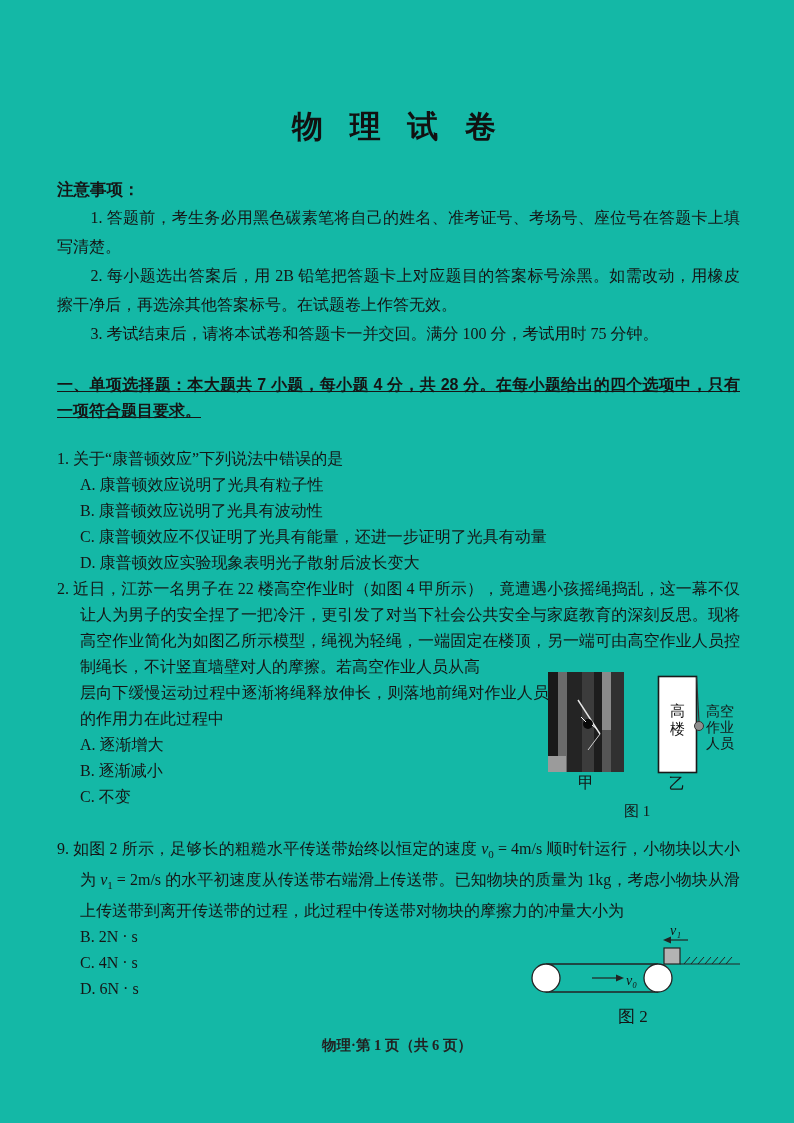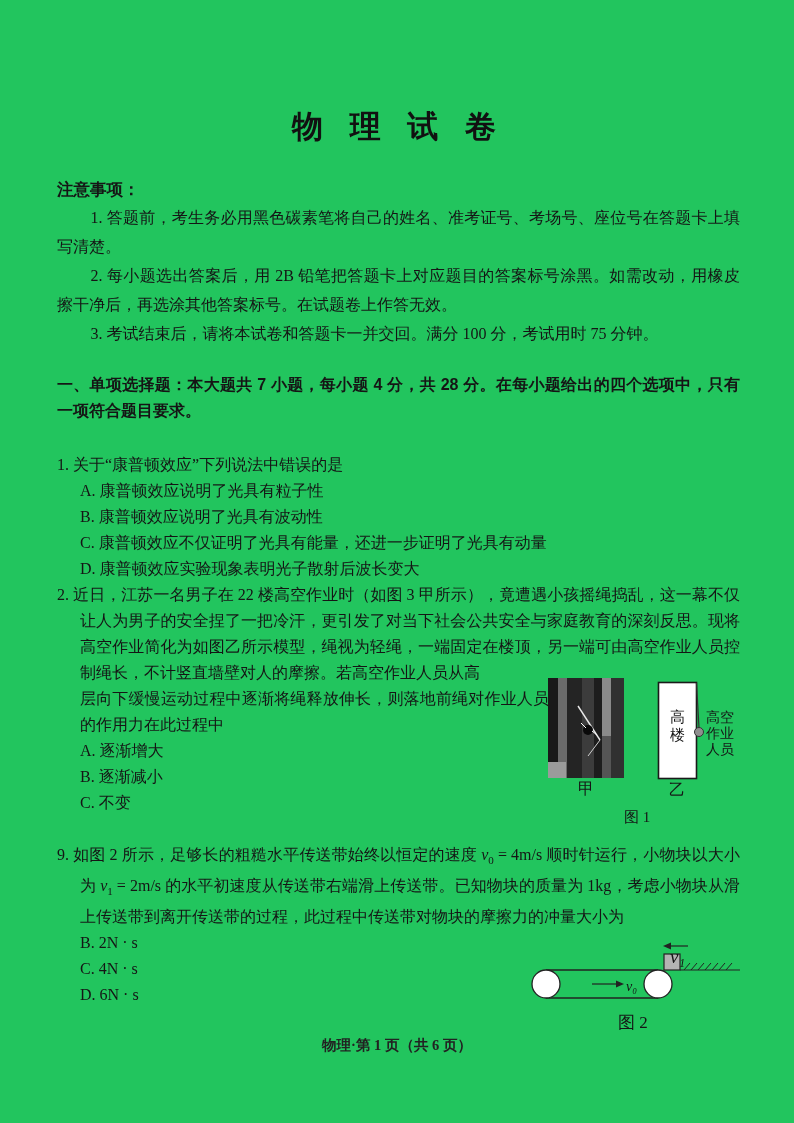--- a/index.html
+++ b/index.html
@@ -1,39 +1,40 @@
 <!DOCTYPE html>
 <html><head>
 <meta charset="utf-8">
 <style>
   * { margin:0; padding:0; box-sizing:border-box; }
   html,body { background:#e8e8e8; }
   .page {
     position:relative; width:794px; height:1123px; margin:0 auto;
-    background:#22c55e; color:#151515; overflow:hidden;
+    background:#14b8a6; color:#151515; overflow:hidden;
     font-family:"Liberation Serif","DejaVu Serif",serif;
     font-size:16px; line-height:26px;
   }
   .content { padding:104px 54px 0 57px; }
   .doc-title {
     text-align:center; font-family:"Liberation Sans","DejaVu Sans",sans-serif;
     font-weight:700; font-size:31px; line-height:46px; letter-spacing:9px;
     margin-bottom:26px; color:#111;
   }
   .notice-heading {
     font-family:"Liberation Sans","DejaVu Sans",sans-serif;
     font-weight:700; font-size:16.5px; line-height:27px;
   }
   .notice-item { text-indent:2.1em; line-height:29px; text-align:justify; }
   .section-heading {
     font-family:"Liberation Sans","DejaVu Sans",sans-serif;
     font-weight:700; font-size:16px; line-height:26px; margin-top:24px;
     text-align:justify;
+    text-decoration:underline;
   }
-  .question { margin-top:28px; }
+  .question { margin-top:22px; }
   .q2, .q3 { margin-top:0; }
   .stem { padding-left:23px; text-indent:-23px; text-align:justify; }
   .stem-cont { padding-left:23px; text-align:justify; }
   .options { padding-left:23px; }
   .option { line-height:26px; }
   .q2-lower { position:relative; min-height:156px; }
   .q2-lower .stem-cont { width:492px; padding-left:23px; }
   .q3 { position:relative; }
   var.vsym { font-style:italic; font-family:"Liberation Serif",serif; }
   sub { font-size:11px; }
@@ -44,21 +45,21 @@
   .fig1-label { position:absolute; font-size:16px; line-height:18px; }
   .fig1-building-label { position:absolute; left:121px; top:30px; width:17px;
     font-size:15px; line-height:18px; text-align:center; }
   .fig1-person-label { position:absolute; left:158px; top:32px; width:30px;
     font-size:14px; line-height:16px; }
   .fig1-caption { position:absolute; left:76px; top:126px; font-size:15px; }
 
   
   .fig2 { position:absolute; top:86px; right:0; width:222px; height:104px; }
   .fig2 svg { position:absolute; top:0; left:0; }
-  .fig2-v1 { position:absolute; left:152px; top:-4px; font-size:19px; font-style:italic;margin-top:20px; }
+  .fig2-v1 { position:absolute; left:152px; top:-4px; font-size:14px; font-style:italic; }
   .fig2-v0 { position:absolute; left:108px; top:46px; font-size:14px; font-style:italic; }
   .fig2-caption { position:absolute; left:100px; top:82px; font-size:17px; }
 
   .footer { position:absolute; top:1032px; left:0; width:100%;
     text-align:center; font-size:14.5px; color:#222;font-weight:bold; }
 </style>
 </head>
 <body>
 
 <div class="page">
@@ -79,21 +80,21 @@
       <p class="stem">1. 关于“康普顿效应”下列说法中错误的是</p>
       <div class="options">
         <div class="option">A. 康普顿效应说明了光具有粒子性</div>
         <div class="option">B. 康普顿效应说明了光具有波动性</div>
         <div class="option">C. 康普顿效应不仅证明了光具有能量，还进一步证明了光具有动量</div>
         <div class="option">D. 康普顿效应实验现象表明光子散射后波长变大</div>
       </div>
     </div>
 
     <div class="question q2">
-      <p class="stem">2. 近日，江苏一名男子在 22 楼高空作业时（如图 3 甲所示），竟遭遇小孩摇绳捣乱，这一幕不仅让人为男子的安全捏了一把冷汗，更引发了对当下社会公共安全与家庭教育的深刻反思。现将高空作业简化为如图乙所示模型，绳视为轻绳，一端固定在楼顶，另一端可由高空作业人员控制绳长，不计竖直墙壁对人的摩擦。若高空作业人员从高</p>
+      <p class="stem">2. 近日，江苏一名男子在 22 楼高空作业时（如图 4 甲所示），竟遭遇小孩摇绳捣乱，这一幕不仅让人为男子的安全捏了一把冷汗，更引发了对当下社会公共安全与家庭教育的深刻反思。现将高空作业简化为如图乙所示模型，绳视为轻绳，一端固定在楼顶，另一端可由高空作业人员控制绳长，不计竖直墙壁对人的摩擦。若高空作业人员从高</p>
       <div class="q2-lower">
         <p class="stem-cont">层向下缓慢运动过程中逐渐将绳释放伸长，则落地前绳对作业人员的作用力在此过程中</p>
         <div class="options">
           <div class="option">A. 逐渐增大</div>
           <div class="option">B. 逐渐减小</div>
           <div class="option">C. 不变</div>
         </div>
 
         <div class="fig1">
           <svg width="192" height="148">

